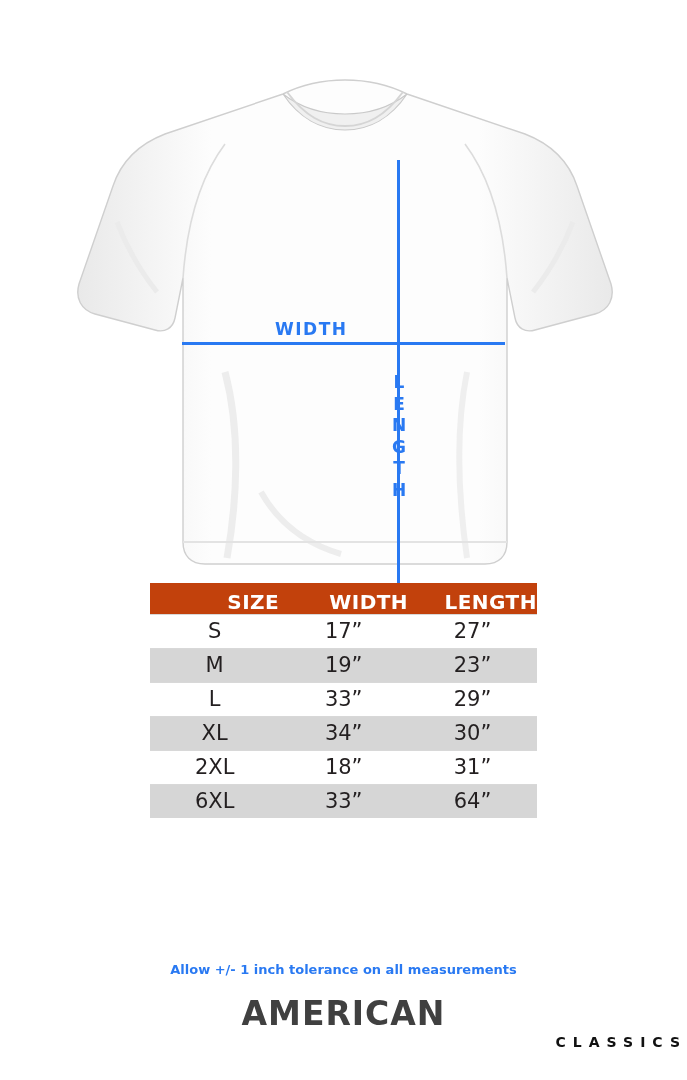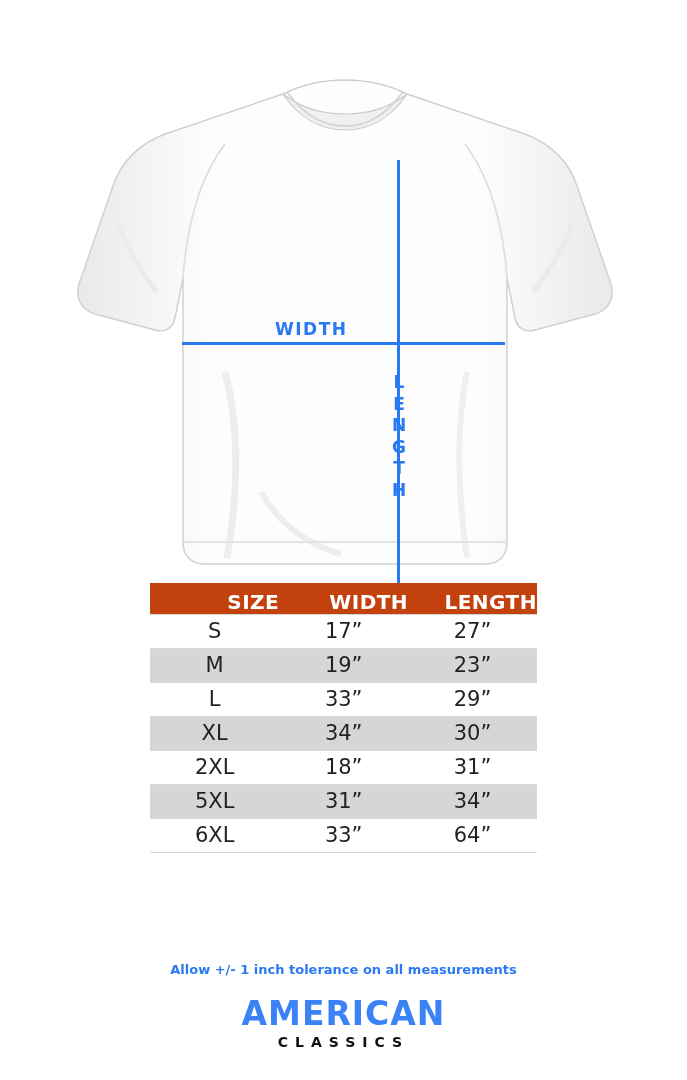--- a/index.html
+++ b/index.html
@@ -143,32 +143,32 @@
     font-weight: bold;
     font-family: "DejaVu Sans", sans-serif;
   }
 
   .brand {
     position: absolute;
     left: 0;
     top: 994px;
     width: 687px;
     text-align: center;
-    color: #3b82f6;
+    color: #404040;
     font-size: 33px;
     font-weight: bold;
     letter-spacing: 1px;
     font-family: "DejaVu Sans", sans-serif;
   }
   .brand-sub {
     position: absolute;
     left: 0;
     top: 1034px;
     width: 687px;
-    text-align: center;
+    text-align: right;
     color: #111111;
     font-size: 14px;
     font-weight: bold;
     letter-spacing: 7px;
     font-family: "DejaVu Sans", sans-serif;
   }
 </style>
 </head>
 <body>
 
@@ -268,25 +268,20 @@
         <td>XL</td>
         <td>34”</td>
         <td>30”</td>
       </tr>
       <tr>
         <td>2XL</td>
         <td>18”</td>
         <td>31”</td>
       </tr>
       <tr>
-        <td>5XL</td>
-        <td>31”</td>
-        <td>34”</td>
-      </tr>
-      <tr>
         <td>6XL</td>
         <td>33”</td>
         <td>64”</td>
       </tr>
     </tbody>
   </table>
 
   <div class="tolerance">Allow +/- 1 inch tolerance on all measurements</div>
   <div class="brand">AMERICAN</div>
   <div class="brand-sub">CLASSICS</div>

